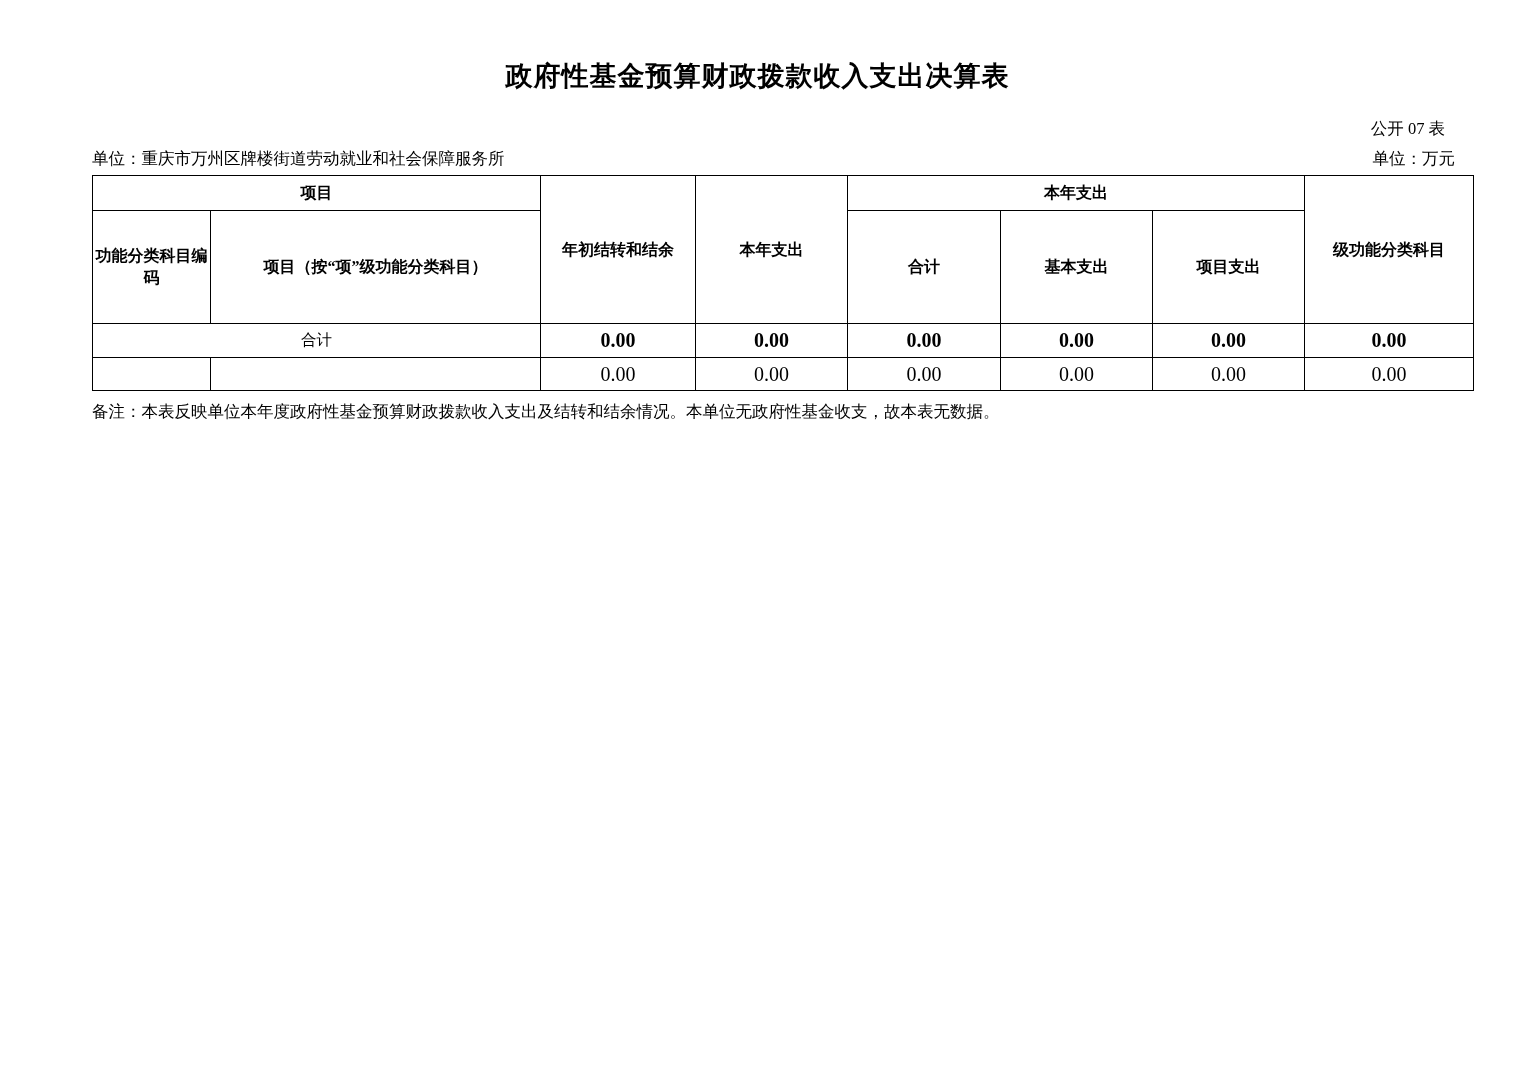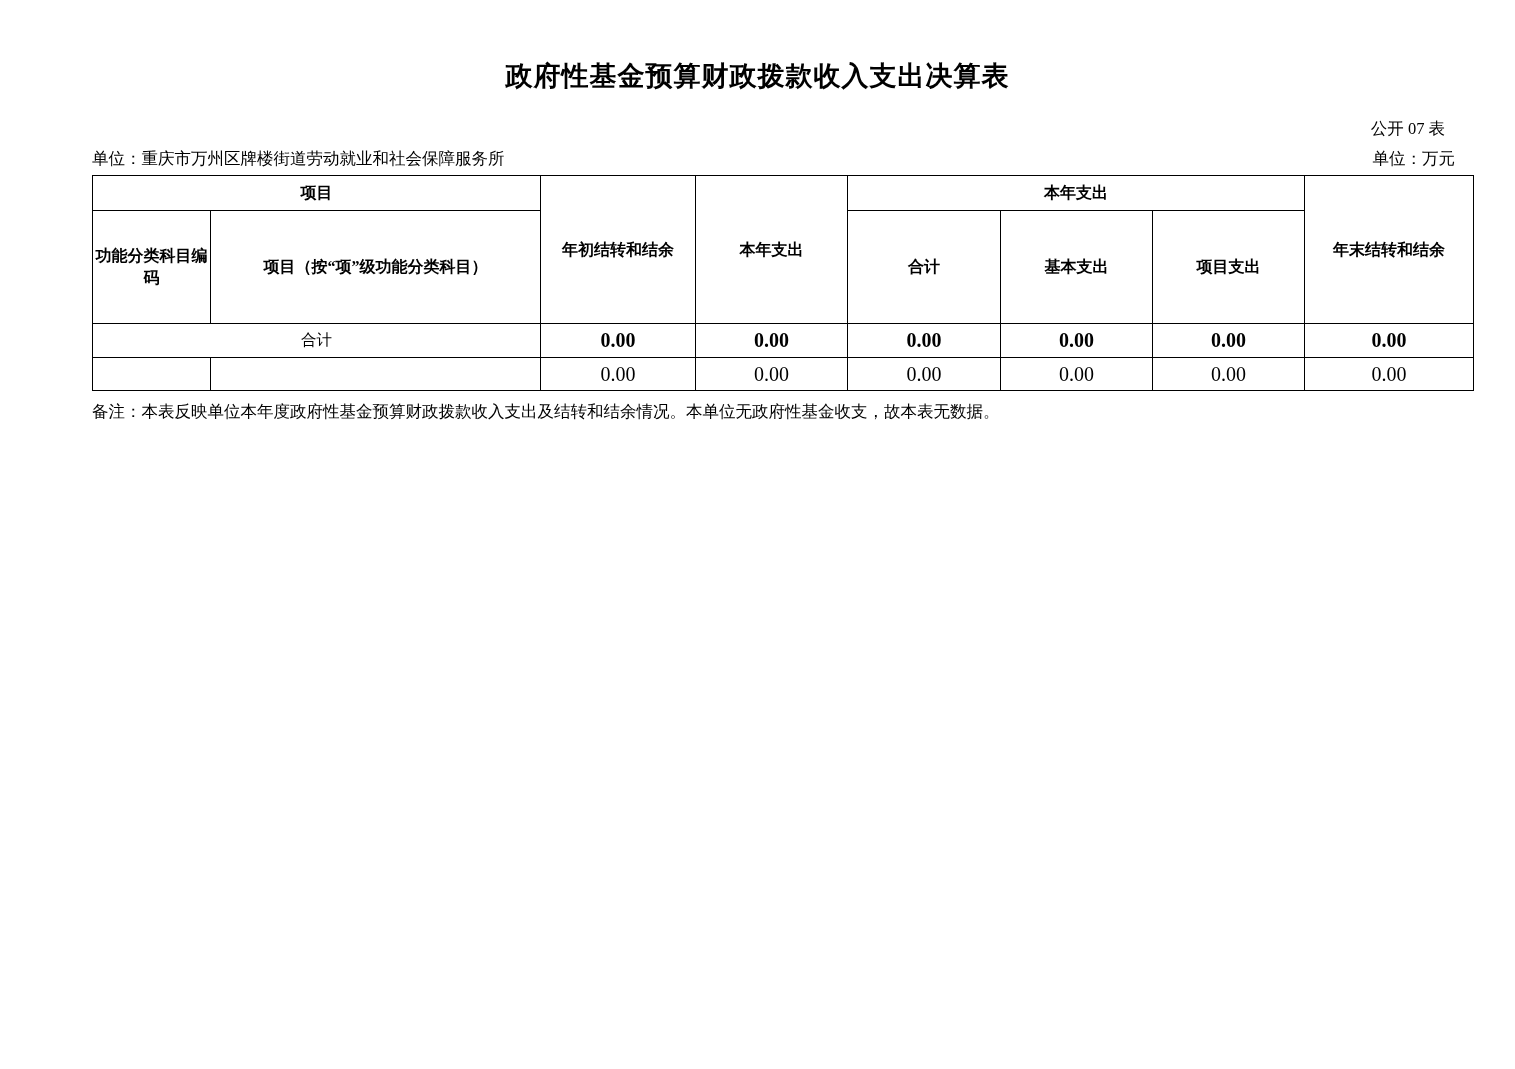--- a/index.html
+++ b/index.html
@@ -135,21 +135,21 @@
       <col style="width:152px">
       <col style="width:152px">
       <col style="width:169px">
     </colgroup>
     <thead>
       <tr class="h-row1">
         <th colspan="2">项目</th>
         <th rowspan="2" class="cell-pad">年初结转和结余</th>
         <th rowspan="2" class="cell-pad">本年支出</th>
         <th colspan="3">本年支出</th>
-        <th rowspan="2" class="cell-pad">年末结转和结余</th>
+        <th rowspan="2" class="cell-pad">级功能分类科目</th>
       </tr>
       <tr class="h-row2">
         <th class="cell-pad">功能分类科目编码</th>
         <th class="cell-pad">项目（按“项”级功能分类科目）</th>
         <th class="cell-pad">合计</th>
         <th class="cell-pad">基本支出</th>
         <th class="cell-pad">项目支出</th>
       </tr>
     </thead>
     <tbody>

